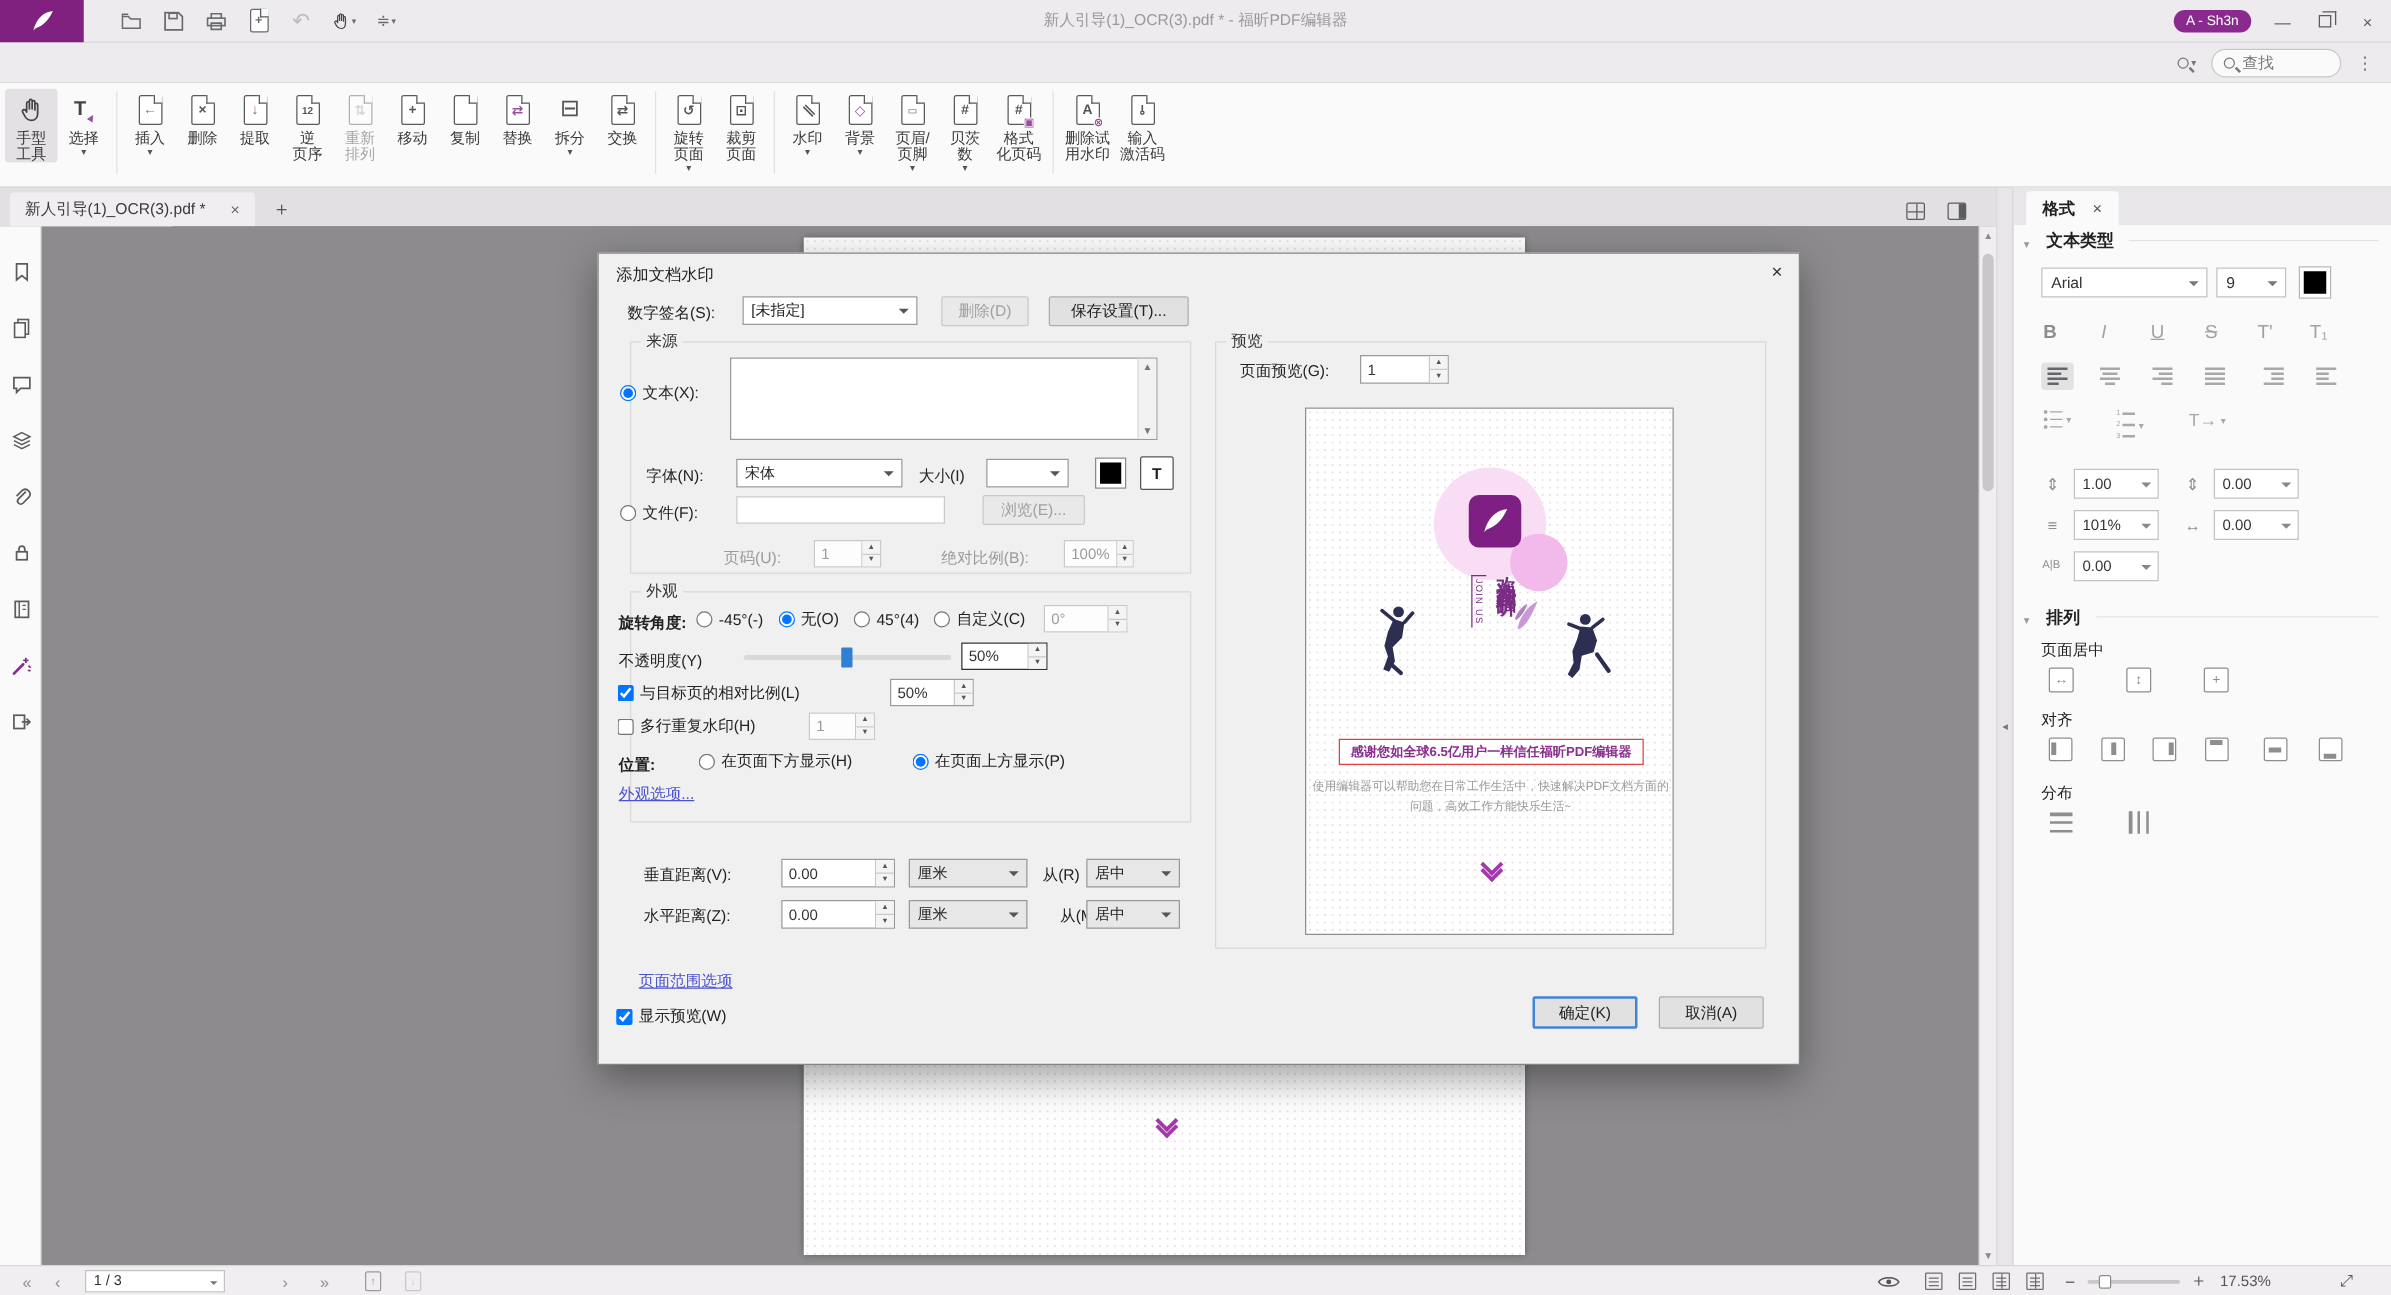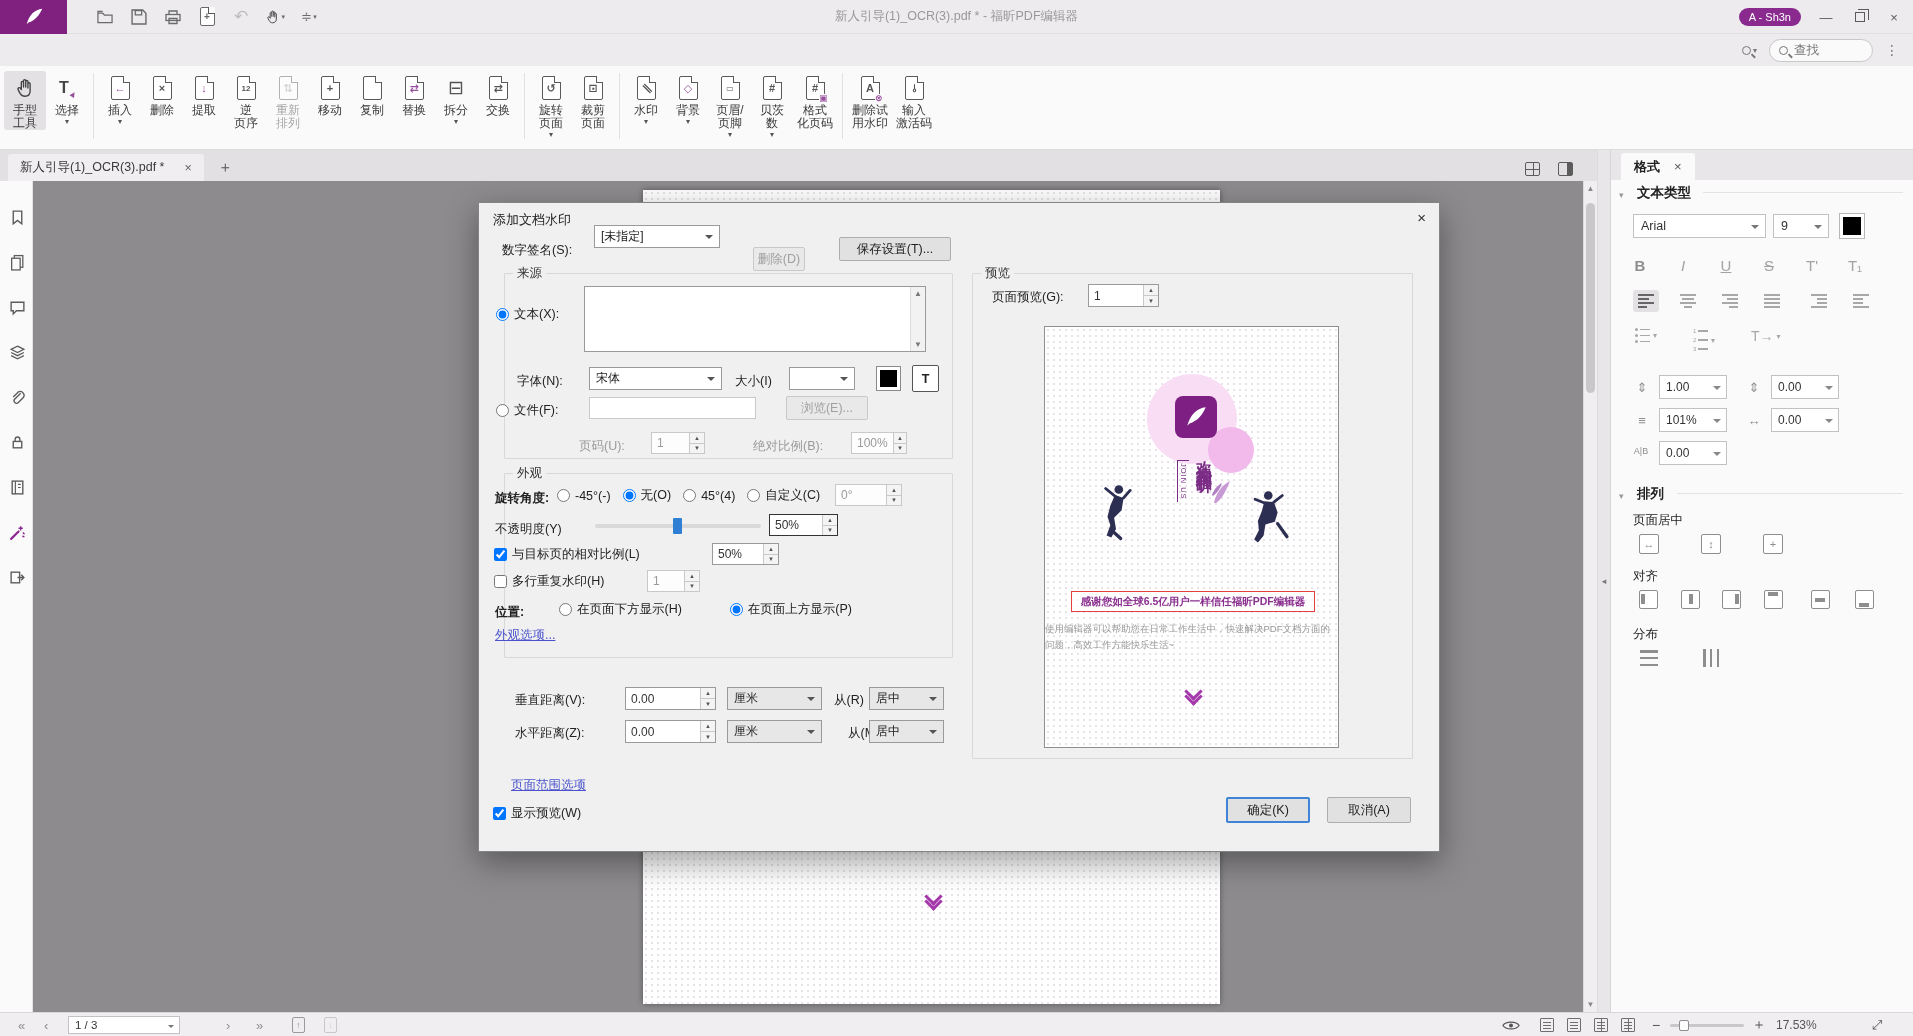--- a/index.html
+++ b/index.html
@@ -151,21 +151,21 @@
 .slider{position:absolute;height:4px;background:#d9d9d9;border-radius:2px}
 .slider i{position:absolute;top:-6px;width:9px;height:16px;background:#2f80d4;border-radius:1px}
 
 #pvpage{position:absolute;left:565px;top:123px;width:295px;height:422px;background:#fff;border:1px solid #8f8f8f;background-image:radial-gradient(circle,#e9e2e8 1px,transparent 1px);background-size:6px 6px;overflow:hidden}
 .circle{position:absolute;border-radius:50%}
 #pvlogo{position:absolute;left:130px;top:69px;width:42px;height:42px;background:#7e1f83;border-radius:8px;display:flex;align-items:center;justify-content:center}
 #pvlogo svg{width:26px;height:26px}
 #wmtext{position:absolute;left:148px;top:122px;writing-mode:vertical-rl;font-size:16px;font-weight:bold;color:#7b2d86;letter-spacing:3px}
 #joinus{position:absolute;left:132px;top:133px;writing-mode:vertical-rl;font-size:7.5px;color:#7b2d86;letter-spacing:1px;border-top:1px solid #7b2d86;border-left:1px solid #7b2d86;padding:2px 1px}
 #banner{position:absolute;left:26px;top:264px;width:244px;height:21px;border:1.5px solid #e04040;color:#8b2f8f;font-weight:bold;font-size:10.5px;display:flex;align-items:center;justify-content:center;white-space:nowrap;background:rgba(255,255,255,.7)}
-.pvbody{position:absolute;left:0;width:295px;text-align:left;font-size:9.5px;color:#999}
+.pvbody{position:absolute;left:0;width:295px;text-align:center;font-size:9.5px;color:#999}
 .fig{position:absolute}
 </style>
 </head>
 <body>
 
 <div id="titlebar">
   <div id="logo">
     <svg viewBox="0 0 24 24">
         <path d="M4 20 C7 9 13 4 21 3 C18 10 13 16 6 18 L4 20z" fill="#fff"></path>
       </svg>
@@ -742,25 +742,25 @@
   <span class="sb" style="left:1752px;font-size:14px">＋</span>
   <span class="sb" style="left:1776px">17.53%</span>
   <span class="sb" style="left:1872px;font-size:13px">⤢</span>
 </div>
 
 <div id="dialog">
   <div class="dlg-title">添加文档水印</div>
   <span class="dlg-close">×</span>
 
   <span class="lbl" style="left:23px;top:39px">数字签名(S):</span>
-  <div class="dcombo" style="left:115px;top:22px;width:126px">
+  <div class="dcombo" style="left:115px;top:34px;width:140px">
       <span>[未指定]</span>
       <i class="car"></i>
     </div>
-  <button class="btn dis" style="left:274px;top:44px;width:52px">删除(D)</button>
+  <button class="btn dis" style="left:274px;top:34px;width:70px">删除(D)</button>
   <button class="btn" style="left:360px;top:34px;width:112px">保存设置(T)...</button>
 
   <fieldset style="left:25px;top:62px;width:449px;height:194px">
       <legend>来源</legend>
     </fieldset>
   <label class="rlabel" style="left:17px;top:103px">
       <input type="radio" name="src" checked="" style="">
       <span>文本(X):</span>
     </label>
   <div class="txtarea" style="left:105px;top:83px;width:342px;height:66px">

